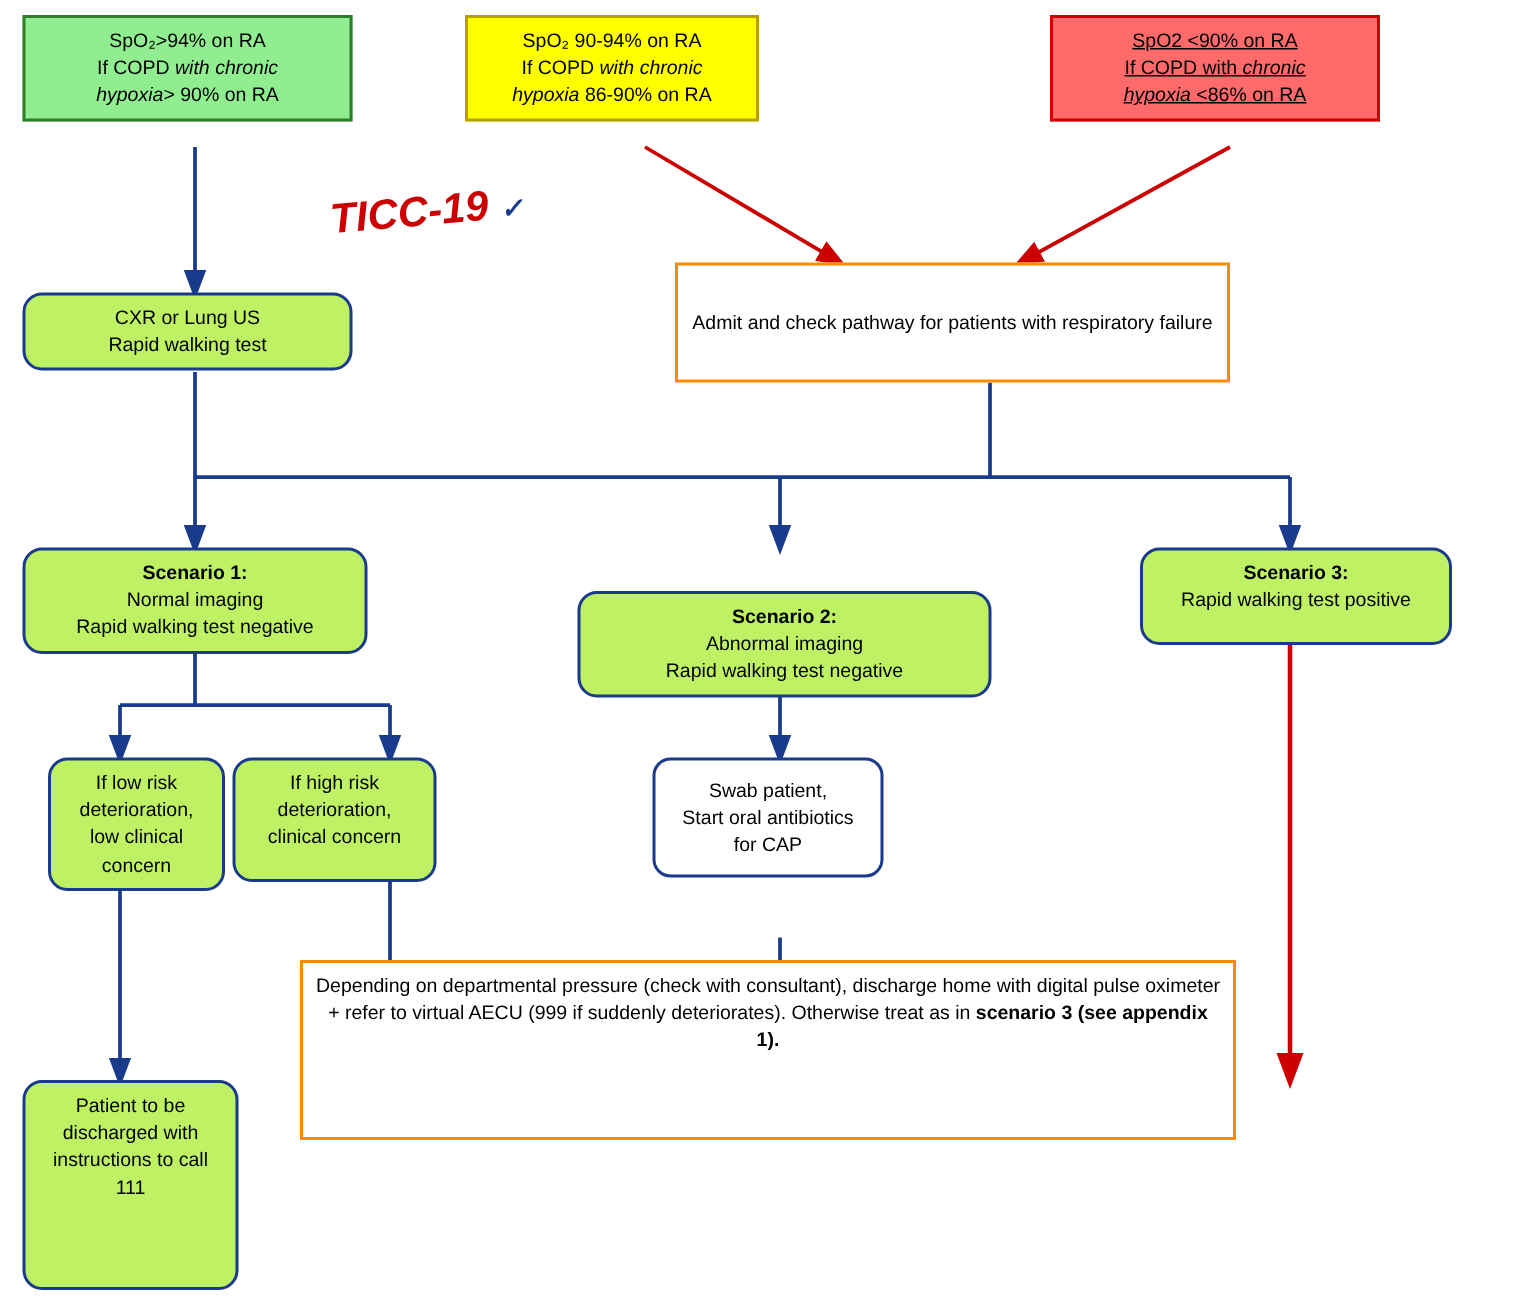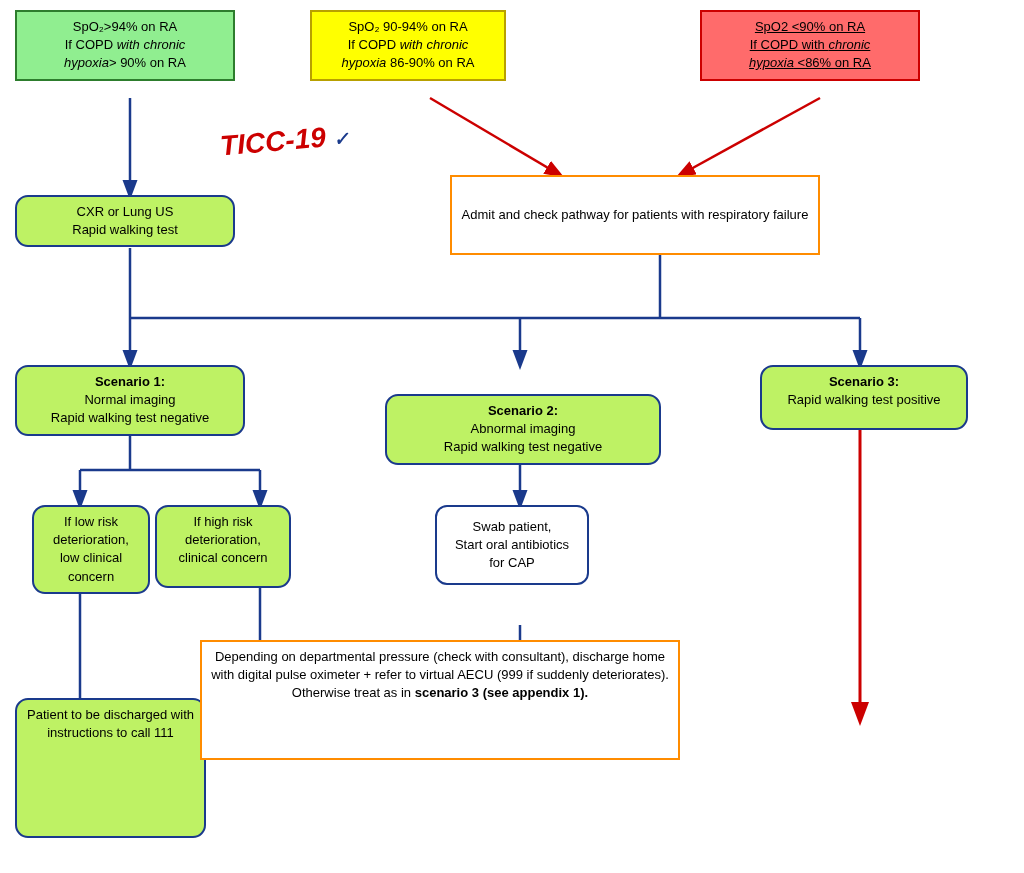--- a/index.html
+++ b/index.html
@@ -221,26 +221,26 @@
   </div>
 
   <div class="box box-blue-rounded" style="left:435px; top:505px; width:154px; min-height:80px; display:flex; align-items:center; justify-content:center;">
     <span>
       Swab patient,<br>
       Start oral antibiotics<br>
       for CAP
     </span>
   </div>
 
-  <div class="box box-blue" style="left:15px; top:698px; width:191px; min-height:140px;">
+  <div class="box box-blue" style="left:15px; top:720px; width:144px; min-height:140px;">
     <span>
       Patient to be discharged with instructions to call 111
     </span>
   </div>
 
-  <div class="box box-orange" style="left:200px; top:640px; width:480px; min-height:120px;">
+  <div class="box box-orange" style="left:200px; top:640px; width:624px; min-height:120px;">
     <span>
       Depending on departmental pressure (check with consultant), discharge home with digital pulse oximeter + refer to virtual AECU (999 if suddenly deteriorates). Otherwise treat as in <strong>scenario 3</strong> <strong>(see appendix 1).</strong>
     </span>
   </div>
 
 
 </div>
 
 </body></html>

